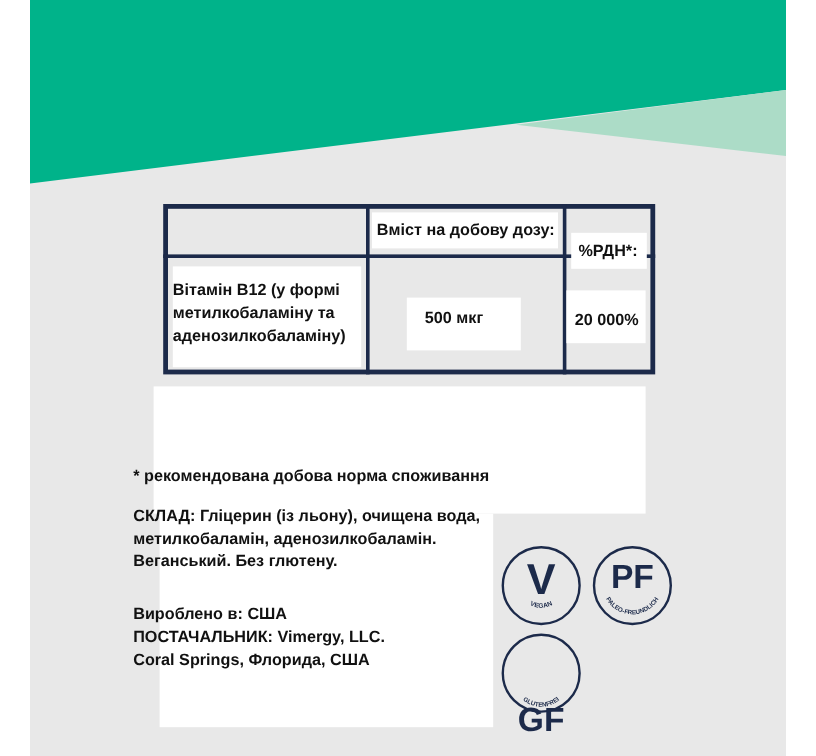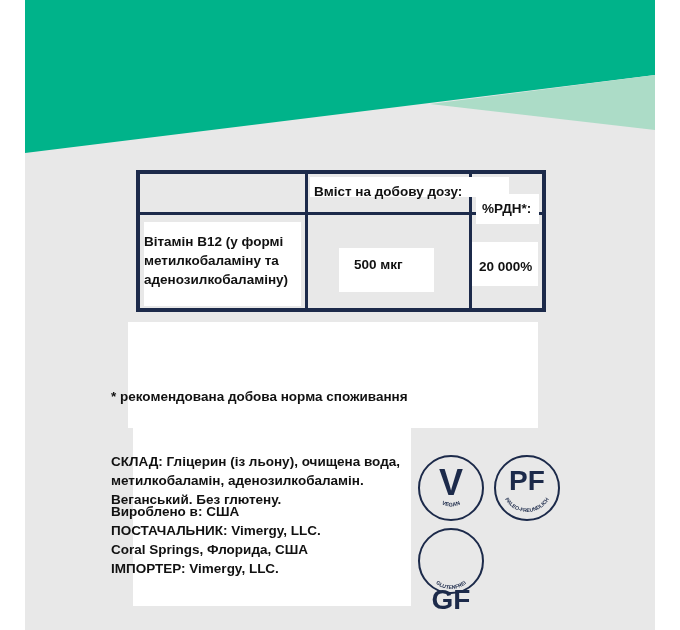--- a/index.html
+++ b/index.html
@@ -29,21 +29,21 @@
 
   <div class="white-block" style="left:103px; top:322px; width:410px; height:106px;"></div>
   <div class="white-block" style="left:108px; top:428px; width:278px; height:178px;"></div>
 </div>
 
 <div class="nut-box"></div>
 <div class="vline" style="left:305px; top:170px; height:142px;"></div>
 <div class="vline" style="left:469px; top:170px; height:142px;"></div>
 <div class="hline" style="left:136px; top:212px; width:410px;"></div>
 
-<div class="cell" style="left:310px; top:177px; width:155px; height:20px;padding-left:44px;">
+<div class="cell" style="left:310px; top:177px; width:155px; height:30px;">
   <span style="position:absolute; left:4px; top:5px; white-space:nowrap;">Вміст на добову дозу:</span>
 </div>
 <div class="cell" style="left:476px; top:178px; width:63px; height:30px;margin-top:16px;">
   <span style="position:absolute; left:6px; top:5px; white-space:nowrap;">%РДН*:</span>
 </div>
 
 <div class="cell" style="left:144px; top:222px; width:157px; height:84px;">
   <div style="position:absolute; left:0; top:10px; white-space:nowrap;">
     <div>Вітамін B12 (у формі</div>
     <div>метилкобаламіну та</div>
@@ -52,31 +52,30 @@
 </div>
 <div class="cell" style="left:339px; top:248px; width:95px; height:44px;">
   <span style="position:absolute; left:15px; top:7px; white-space:nowrap;">500 мкг</span>
 </div>
 <div class="cell" style="left:472px; top:242px; width:66px; height:44px;">
   <span style="position:absolute; left:7px; top:15px; white-space:nowrap;">20 000%</span>
 </div>
 
 <div class="txt" style="left:67px; top:387px;">* рекомендована добова норма споживання</div>
 
-<div class="txt" style="left:67px; top:452px;">
+<div class="txt" style="left:67px; top:420px;">
   <div>СКЛАД: Гліцерин (із льону), очищена вода,</div>
   <div>метилкобаламін, аденозилкобаламін.</div>
   <div>Веганський. Без глютену.</div>
 </div>
 
 <div class="txt" style="left:67px; top:502px;">
   <div>Вироблено в: США</div>
   <div>ПОСТАЧАЛЬНИК: Vimergy, LLC.</div>
   <div>Coral Springs, Флорида, США</div>
-  <div>ІМПОРТЕР: Vimergy, LLC.</div>
 </div>
 
 <div class="badge" style="left:418px; top:455px; width:66px; height:66px;">
   <div class="big" style="top:5px; font-size:36px;">V</div>
   <svg width="62" height="62">
     <defs>
         <path id="arcV" d="M14,40 A20,20 0 0,0 48,40"></path>
       </defs>
     <text font-size="5.5" fill="#1c2a4a" font-family="Liberation Sans, sans-serif" font-weight="bold">
       <textPath href="#arcV" startOffset="50%" text-anchor="middle">VEGAN</textPath>

